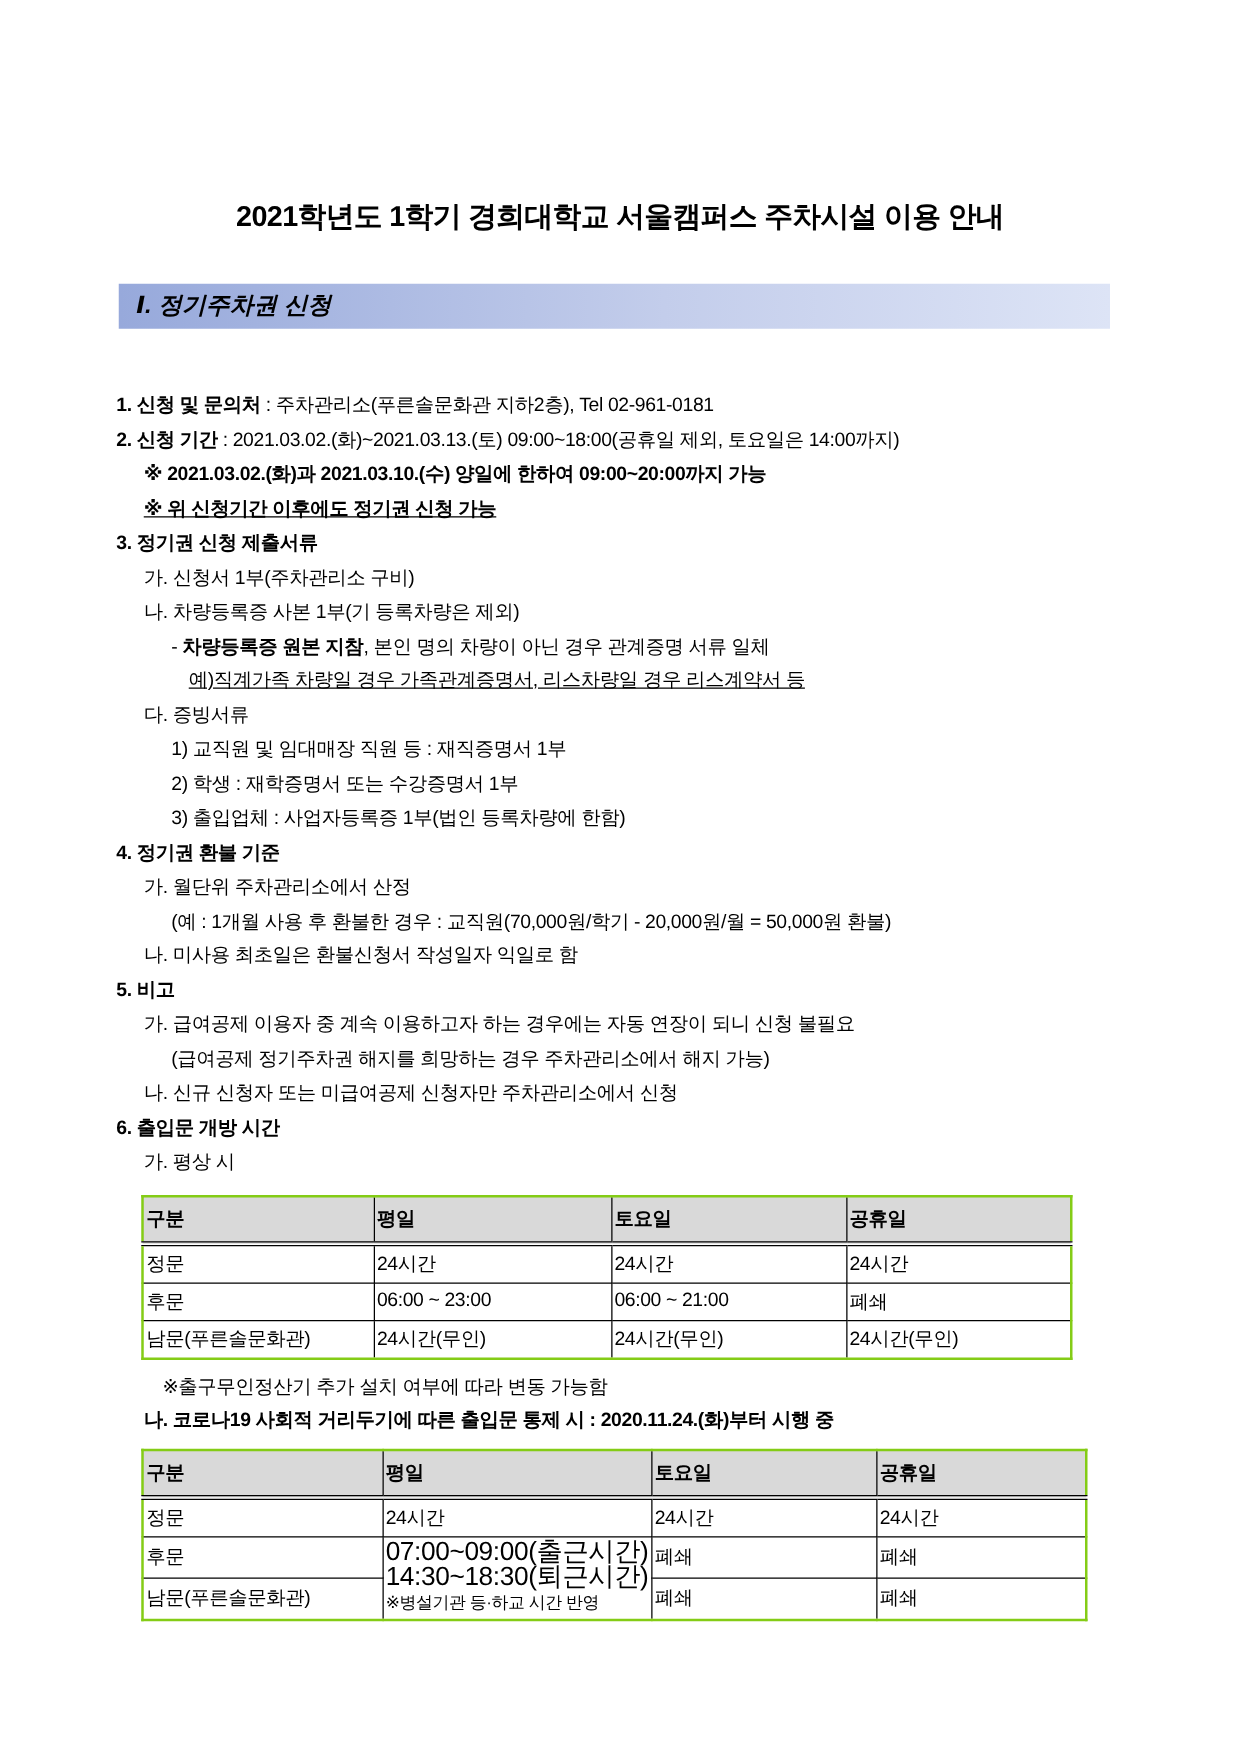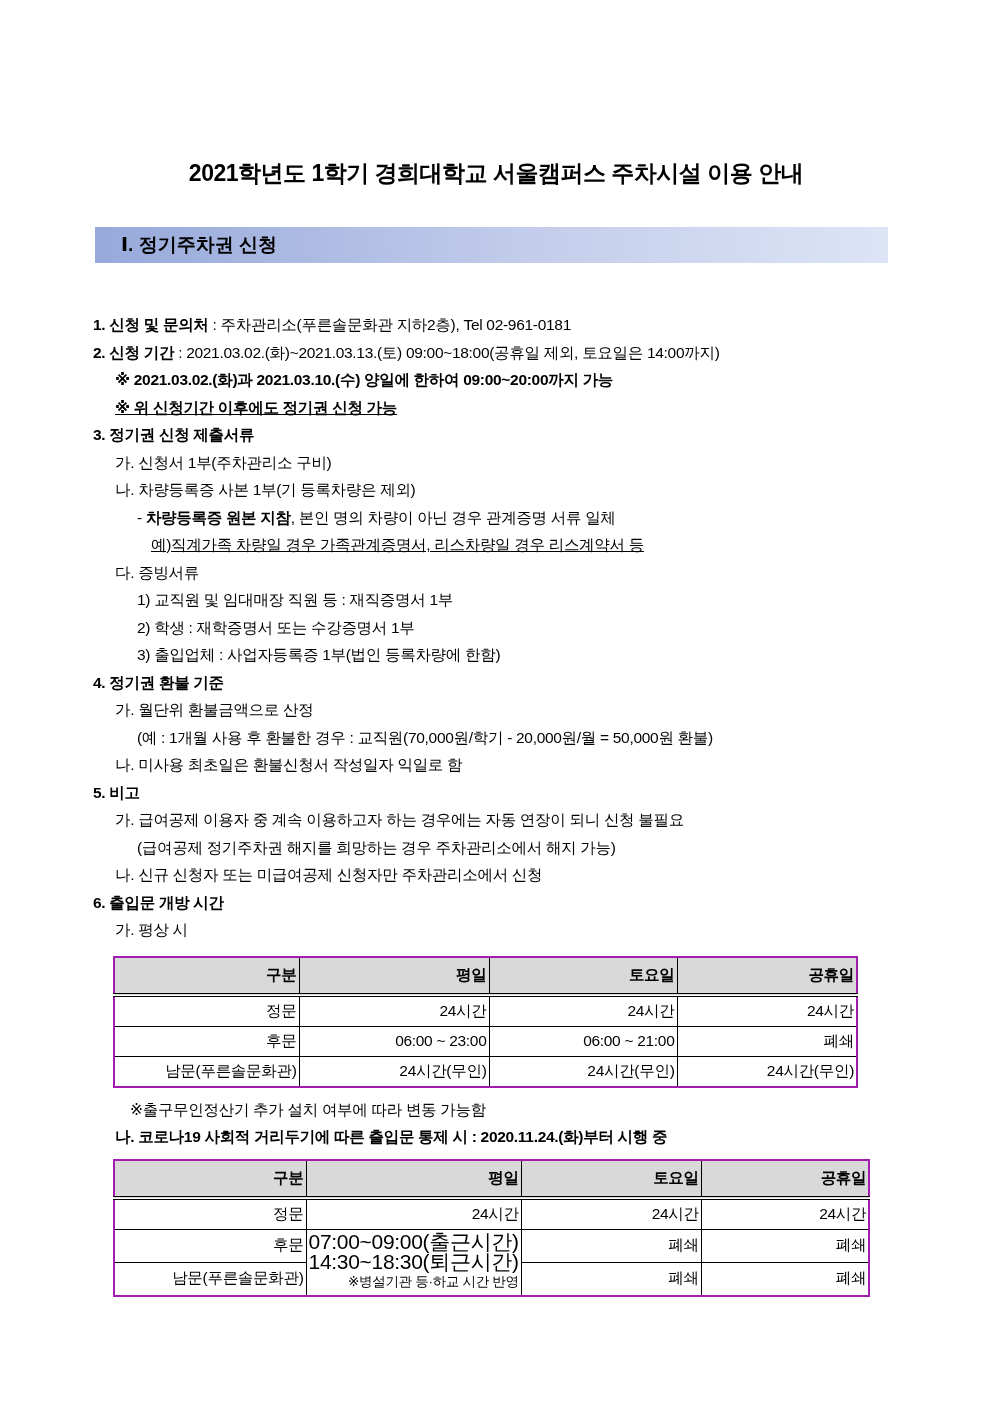--- a/index.html
+++ b/index.html
@@ -21,44 +21,45 @@
     line-height: 30px;
     font-weight: bold;
     letter-spacing: -0.5px;
   }
   .section-bar {
     box-sizing: border-box;
     margin: 39px 0 0 95px;
     width: 793px;
     height: 36px;
     line-height: 36px;
-    padding-left: 26px;
+    padding-left: 14px;
     font-size: 19px;
     font-weight: bold;
     background: linear-gradient(90deg, #97a9db 0%, #c3cdeb 55%, #dde4f6 100%);
+    font-style: italic;
   }
   .body {
     margin: 48px 70px 0 93px;
     font-size: 15.5px;
     letter-spacing: -0.3px;
   }
   .line { line-height: 27.5px; white-space: nowrap; }
   .b { font-weight: bold; }
   .u { text-decoration: underline; }
   .in1 { padding-left: 22px; }
   .in2 { padding-left: 44px; }
   .in3 { padding-left: 58px; text-decoration: underline; }
   .inN { padding-left: 37px; }
 
   table.gate {
     border-collapse: collapse;
     table-layout: fixed;
     margin: 12px 0 0 20px;
-    border: 2px solid #a21caf;
-    text-align: right;
+    border: 2px solid #84cc16;
+    text-align: left;
     font-size: 15.5px;
     letter-spacing: -0.3px;
   }
   table.gate th, table.gate td {
     border: 1px solid #000;
     padding: 0 2px;
     vertical-align: middle;
   }
   table.gate th {
     background: #d9d9d9;
@@ -96,21 +97,21 @@
     <div class="line in1">가. 신청서 1부(주차관리소 구비)</div>
     <div class="line in1">나. 차량등록증 사본 1부(기 등록차량은 제외)</div>
     <div class="line in2"><span>- </span><span class="b">차량등록증 원본 지참</span><span>, 본인 명의 차량이 아닌 경우 관계증명 서류 일체</span></div>
     <div class="line in3">예)직계가족 차량일 경우 가족관계증명서, 리스차량일 경우 리스계약서 등</div>
     <div class="line in1">다. 증빙서류</div>
     <div class="line in2">1) 교직원 및 임대매장 직원 등 : 재직증명서 1부</div>
     <div class="line in2">2) 학생 : 재학증명서 또는 수강증명서 1부</div>
     <div class="line in2">3) 출입업체 : 사업자등록증 1부(법인 등록차량에 한함)</div>
 
     <div class="line b">4. 정기권 환불 기준</div>
-    <div class="line in1">가. 월단위 환불금액으로 산정</div>
+    <div class="line in1">가. 월단위 주차관리소에서 산정</div>
     <div class="line in2">(예 : 1개월 사용 후 환불한 경우 : 교직원(70,000원/학기 - 20,000원/월 = 50,000원 환불)</div>
     <div class="line in1">나. 미사용 최초일은 환불신청서 작성일자 익일로 함</div>
 
     <div class="line b">5. 비고</div>
     <div class="line in1">가. 급여공제 이용자 중 계속 이용하고자 하는 경우에는 자동 연장이 되니 신청 불필요</div>
     <div class="line in2">(급여공제 정기주차권 해지를 희망하는 경우 주차관리소에서 해지 가능)</div>
     <div class="line in1">나. 신규 신청자 또는 미급여공제 신청자만 주차관리소에서 신청</div>
 
     <div class="line b">6. 출입문 개방 시간</div>
     <div class="line in1">가. 평상 시</div>

